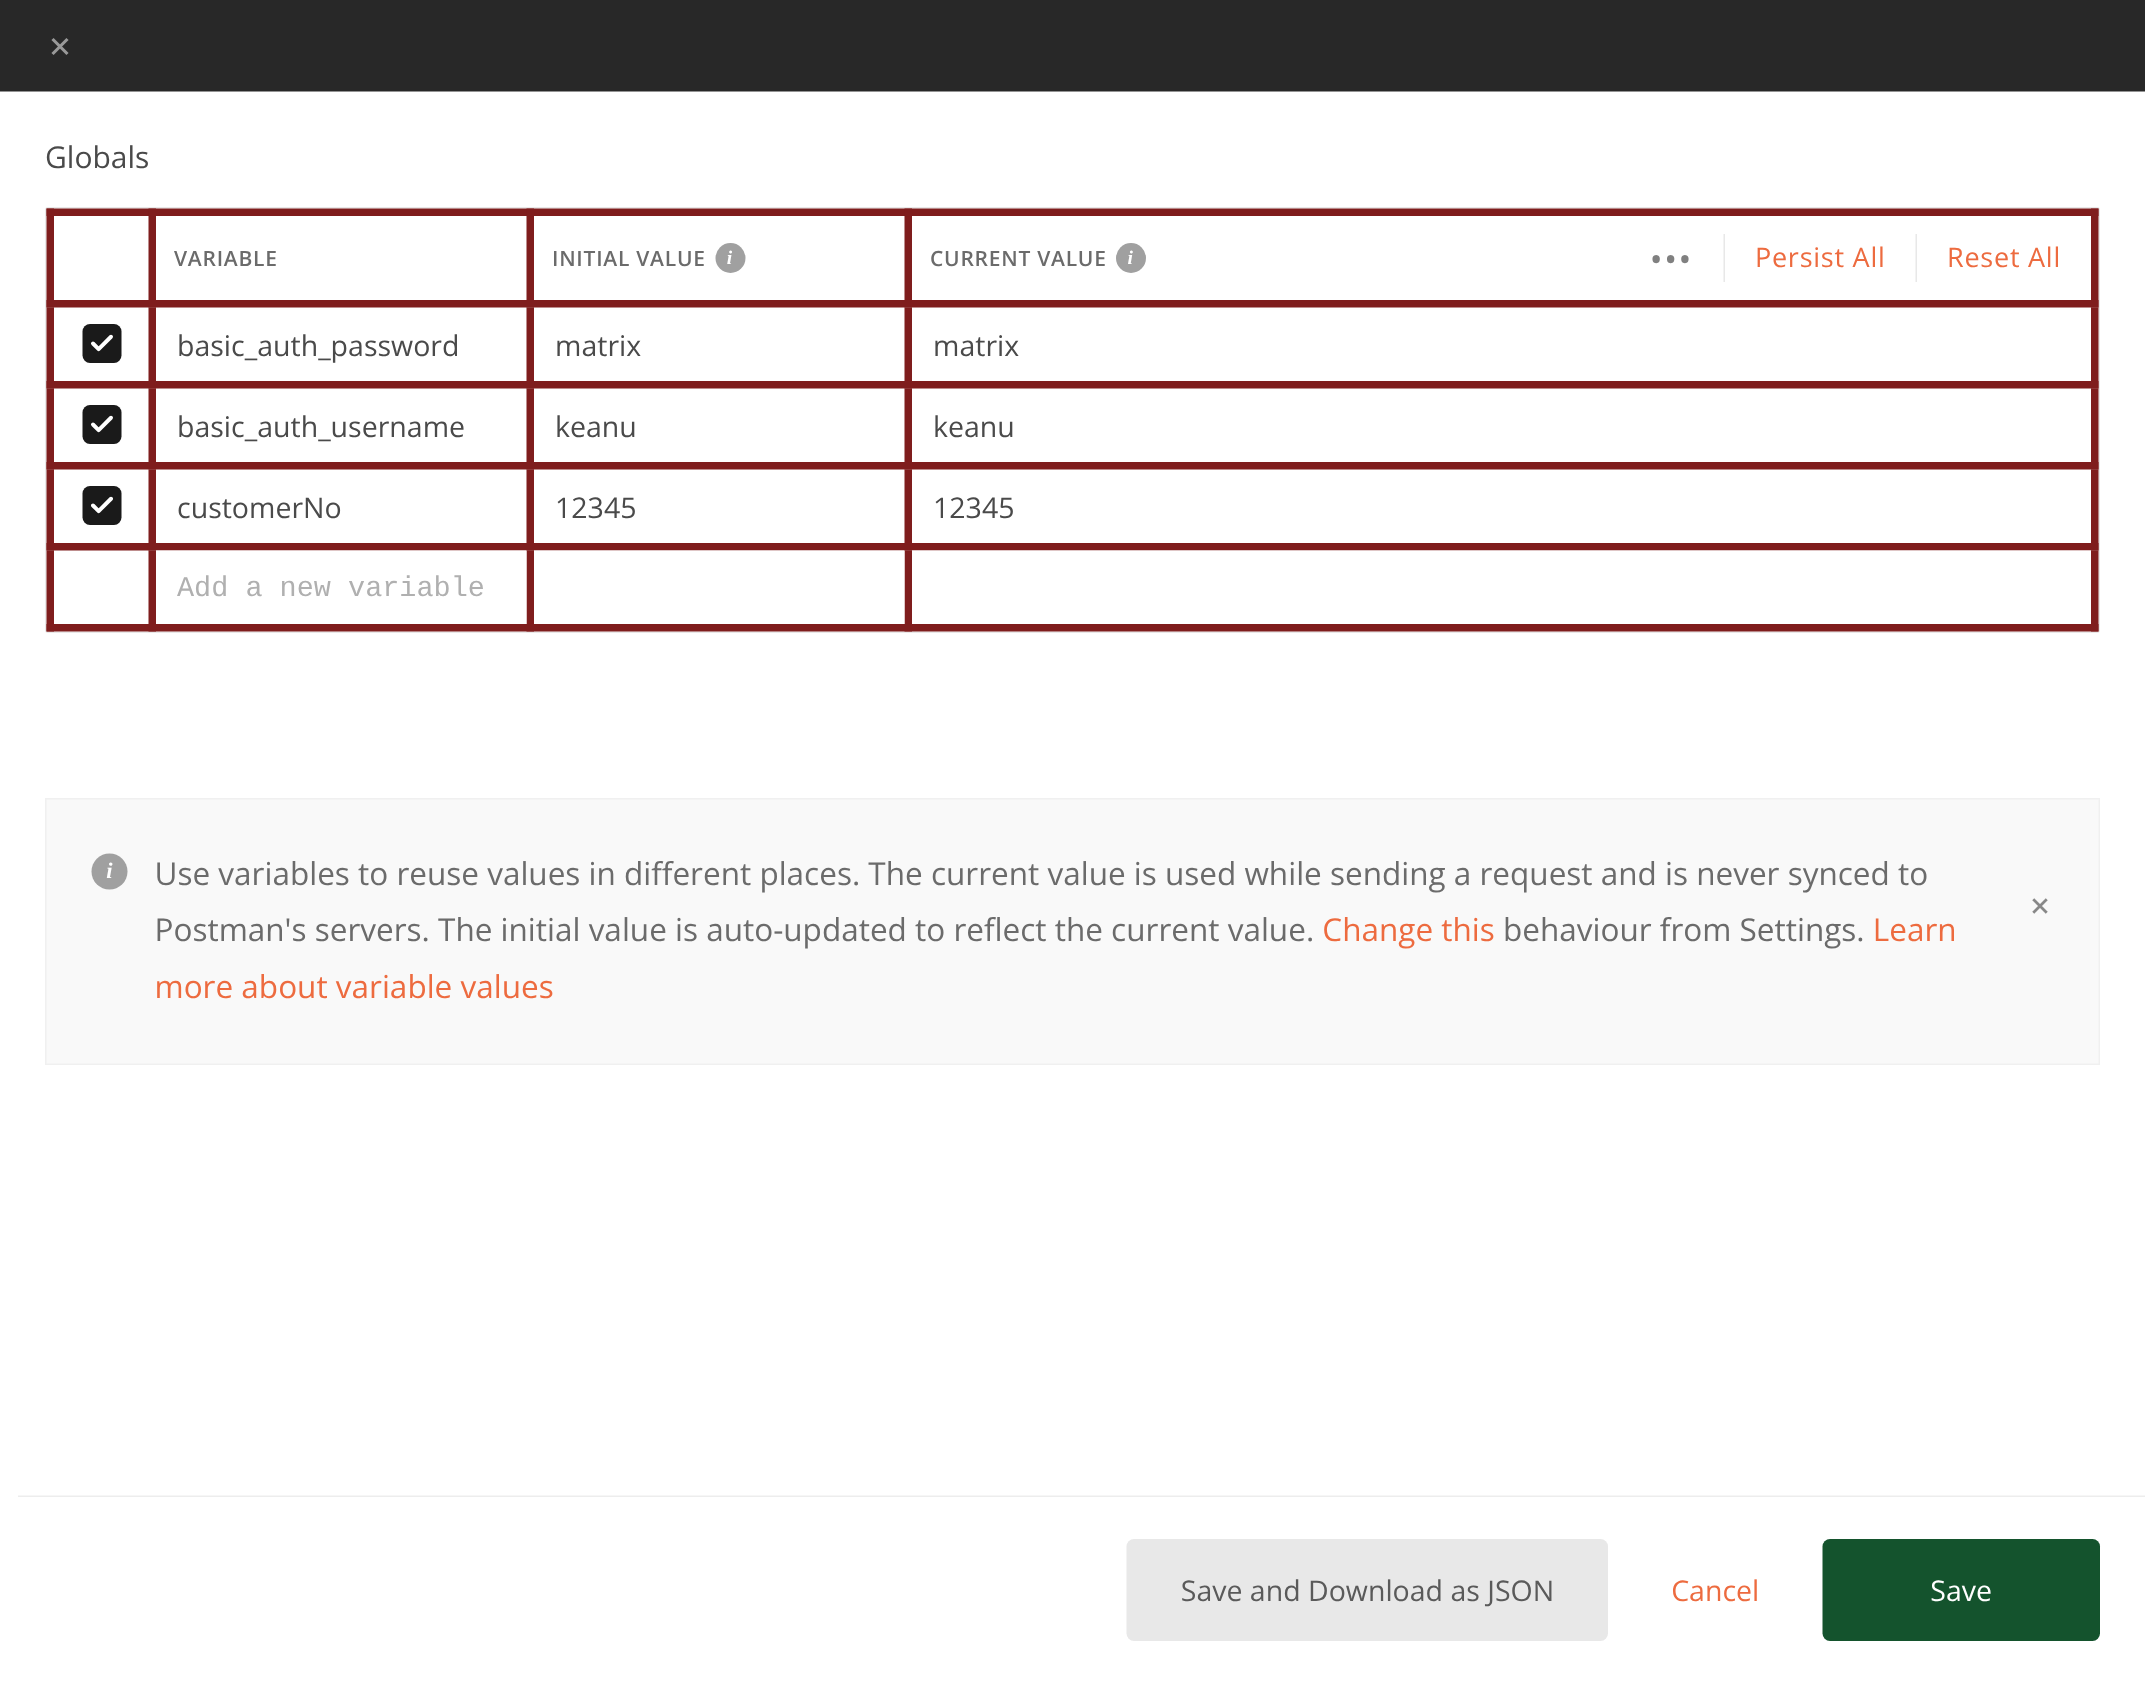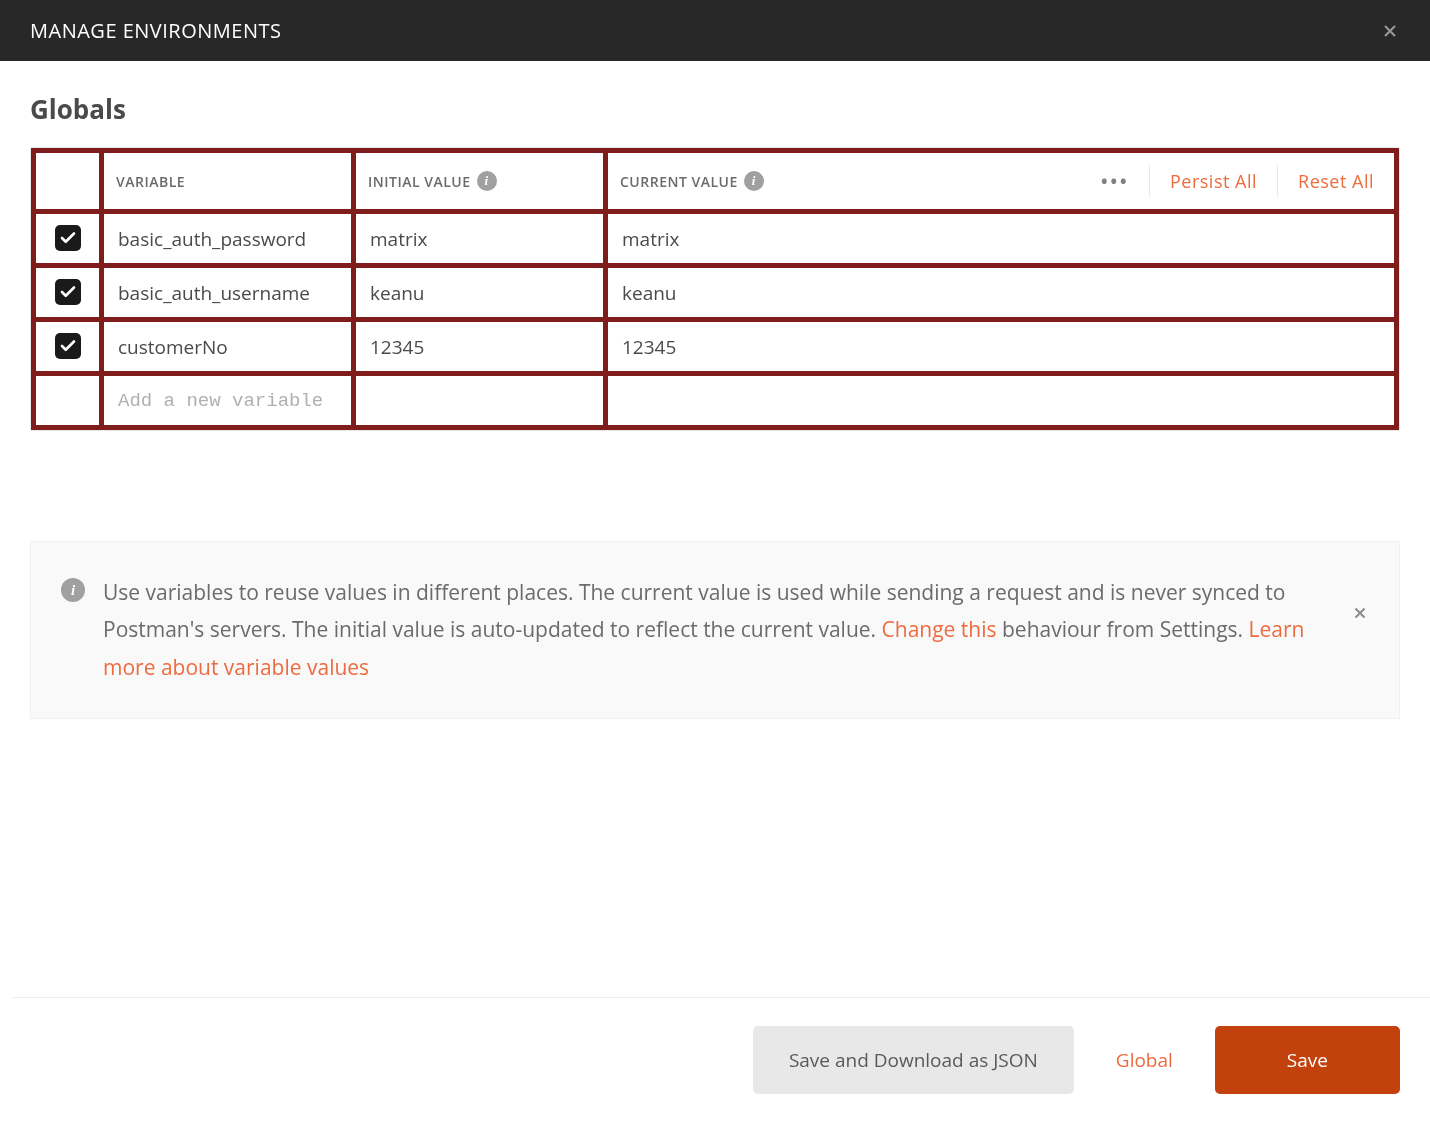--- a/index.html
+++ b/index.html
@@ -47,22 +47,22 @@
       font-size: 20px;
       line-height: 1.7;
       margin-bottom: 30px;
     }
     .link {
       color: #ed6b3f;
       cursor: pointer;
     }
     .section-title {
       color: #4a4a4a;
-      font-size: 26px;
-      font-weight: 700;
+      font-size: 20px;
+      font-weight: 400;
       margin-bottom: 20px;
     }
     .table-wrapper {
       border: 1px solid #e8e8e8;
       border-radius: 2px;
     }
     .var-table {
       width: 100%;
       border-collapse: collapse;
     }
@@ -250,30 +250,29 @@
     .btn-secondary {
       background: #e8e8e8;
       color: #5a5a5a;
     }
     .btn-link {
       background: transparent;
       color: #ed6b3f;
       padding: 0 12px;
     }
     .btn-primary {
-      background: #c2410c;
+      background: #14532d;
       color: #ffffff;
       padding: 0 72px;
     }
   </style>
 </head>
 <body>
 
 <div class="modal-header">
-  <div class="modal-title">MANAGE ENVIRONMENTS</div>
   <div class="close-btn">
     <svg viewBox="0 0 24 24" fill="none" stroke="currentColor" stroke-width="2.5">
         <path d="M18 6L6 18M6 6l12 12"></path>
       </svg>
   </div>
 </div>
 
 <div class="modal-body">
 
   <div class="section-title">Globals</div>
@@ -378,15 +377,15 @@
     <div class="banner-close">
       <svg viewBox="0 0 24 24" fill="none" stroke="currentColor" stroke-width="2.5">
           <path d="M18 6L6 18M6 6l12 12"></path>
         </svg>
     </div>
   </div>
 </div>
 
 <div class="footer">
   <button class="btn btn-secondary">Save and Download as JSON</button>
-  <button class="btn btn-link">Global</button>
+  <button class="btn btn-link">Cancel</button>
   <button class="btn btn-primary">Save</button>
 </div>
 
 </body></html>

